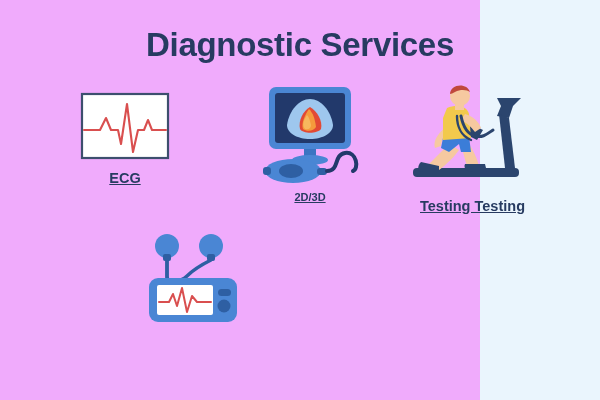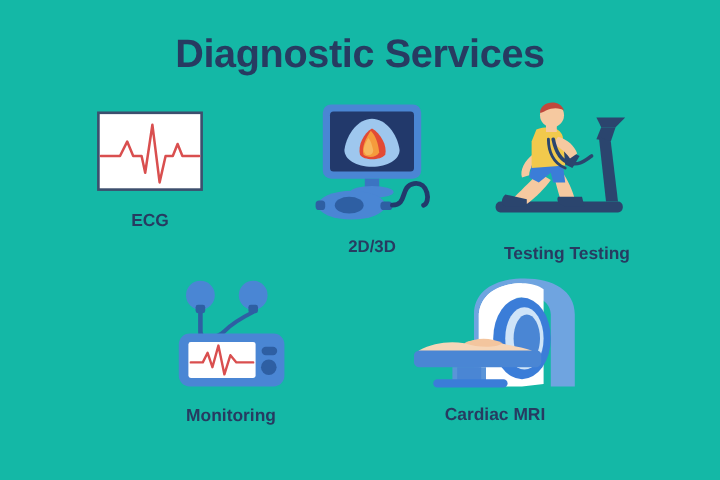--- a/index.html
+++ b/index.html
@@ -9,23 +9,23 @@
   body {
     width: 600px;
     height: 400px;
     overflow: hidden;
     background: #eaf5fd;
     font-family: "Liberation Sans", sans-serif;
     -webkit-font-smoothing: antialiased;
   }
   .poster {
     position: relative;
-    width: 600px;
+    width: 480px;
     height: 400px;
-    background: #14b8a6;
+    background: #f0abfc;
   }
   .page-title {
     position: absolute;
     left: 0;
     top: 26px;
     width: 600px;
     text-align: center;
     font-size: 33px;
     font-weight: bold;
     color: #273b61;
@@ -34,30 +34,31 @@
   .service {
     position: absolute;
     display: flex;
     flex-direction: column;
     align-items: center;
   }
   .service-figure {
     display: block;
   }
   .service-caption {
-    margin-top: 12px;
+    margin-top: 6px;
     text-align: center;
     font-size: 14.5px;
     font-weight: bold;
     color: #273b61;
     line-height: 1.18;
+    text-decoration: underline;
   }
   .caption-small {
     display: block;
-    font-size: 14px;
+    font-size: 11px;
     font-weight: bold;
     color: #273b61;
     line-height: 1.2;
   }
   .caption-line {
     display: block;
   }
 
   
   #svc-ecg      { left: 55px;  top: 92px;  width: 140px; }
@@ -162,44 +163,17 @@
       <rect x="12" y="46" width="88" height="44" rx="9" fill="#4a86d4"></rect>
 
       <rect x="20" y="53" width="56" height="30" rx="2" fill="#ffffff"></rect>
       <polyline points="22,70 32,70 36,62 40,74 45,56 50,80 55,64 60,70 74,70" fill="none" stroke="#d94f4f" stroke-width="2" stroke-linejoin="round" stroke-linecap="round"></polyline>
 
       <rect x="81" y="57" width="13" height="7" rx="3.5" fill="#2e5fa3"></rect>
       <circle cx="87" cy="74" r="6.5" fill="#2e5fa3"></circle>
     </svg>
     <div class="service-caption">
 
-      <span class="caption-line">Monitoring</span>
     </div>
   </div>
 
-  <div class="service" id="svc-mri">
-    <svg class="service-figure" width="140" height="98" viewBox="0 0 140 98">
-
-      <path d="M52 94 L52 34 C 52 14, 70 4, 94 4 C 118 4, 136 14, 136 34 L136 94 L116 94 L116 34 C 116 24, 106 18, 94 18 C 82 18, 72 24, 72 34 L72 94 Z" fill="#6fa4e0"></path>
-
-      <path d="M56 94 L56 36 C 56 18, 72 8, 92 8 C 100 8, 106 10, 110 13 L110 92 L92 94 L72 94 L72 36 C 72 26, 80 20, 92 20 L92 8" fill="#ffffff"></path>
-      <path d="M56 94 L56 36 C 56 18, 72 8, 92 8 L92 20 C 80 20, 72 26, 72 36 L72 94 Z" fill="#ffffff"></path>
-
-      <ellipse cx="92" cy="54" rx="24" ry="34" fill="#3b7dd8"></ellipse>
-      <ellipse cx="94" cy="54" rx="16" ry="26" fill="#cfe4f8"></ellipse>
-      <ellipse cx="96" cy="54" rx="11" ry="20" fill="#4a86d4"></ellipse>
-
-      <path d="M6 64 C 18 58, 30 56, 44 58 C 54 54, 64 54, 74 58 C 84 60, 94 62, 100 64 L100 70 L6 70 Z" fill="#f6d6b8"></path>
-      <path d="M44 58 C 54 53, 66 53, 76 58 C 70 62, 56 62, 44 58 Z" fill="#f3c59e"></path>
-
-      <path d="M2 68 C 2 66, 4 64, 7 64 L104 64 C 107 64, 108 66, 108 68 L108 74 C 108 76, 106 78, 103 78 L7 78 C 4 78, 2 76, 2 74 Z" fill="#4a86d4"></path>
-
-      <rect x="34" y="78" width="28" height="12" fill="#5a94d8"></rect>
-      <rect x="38" y="78" width="20" height="12" fill="#4a86d4"></rect>
-      <rect x="18" y="88" width="62" height="7" rx="3.5" fill="#3b7dd8"></rect>
-    </svg>
-    <div class="service-caption">
-
-      <span class="caption-line">Cardiac MRI</span>
-    </div>
-  </div>
 
 </div>
 
 </body></html>

